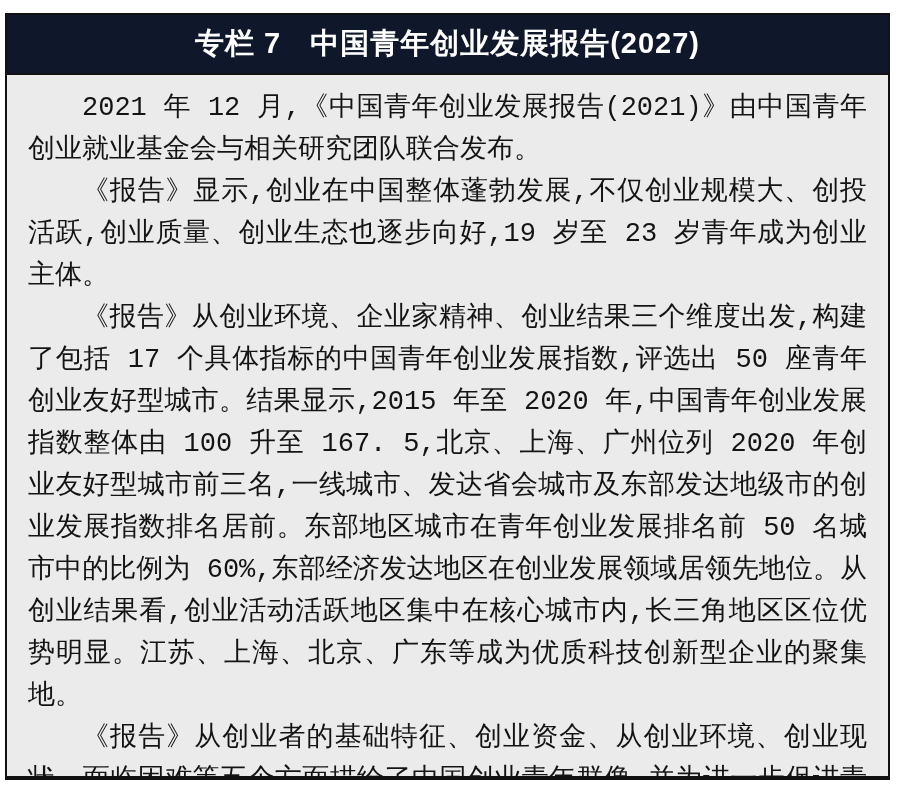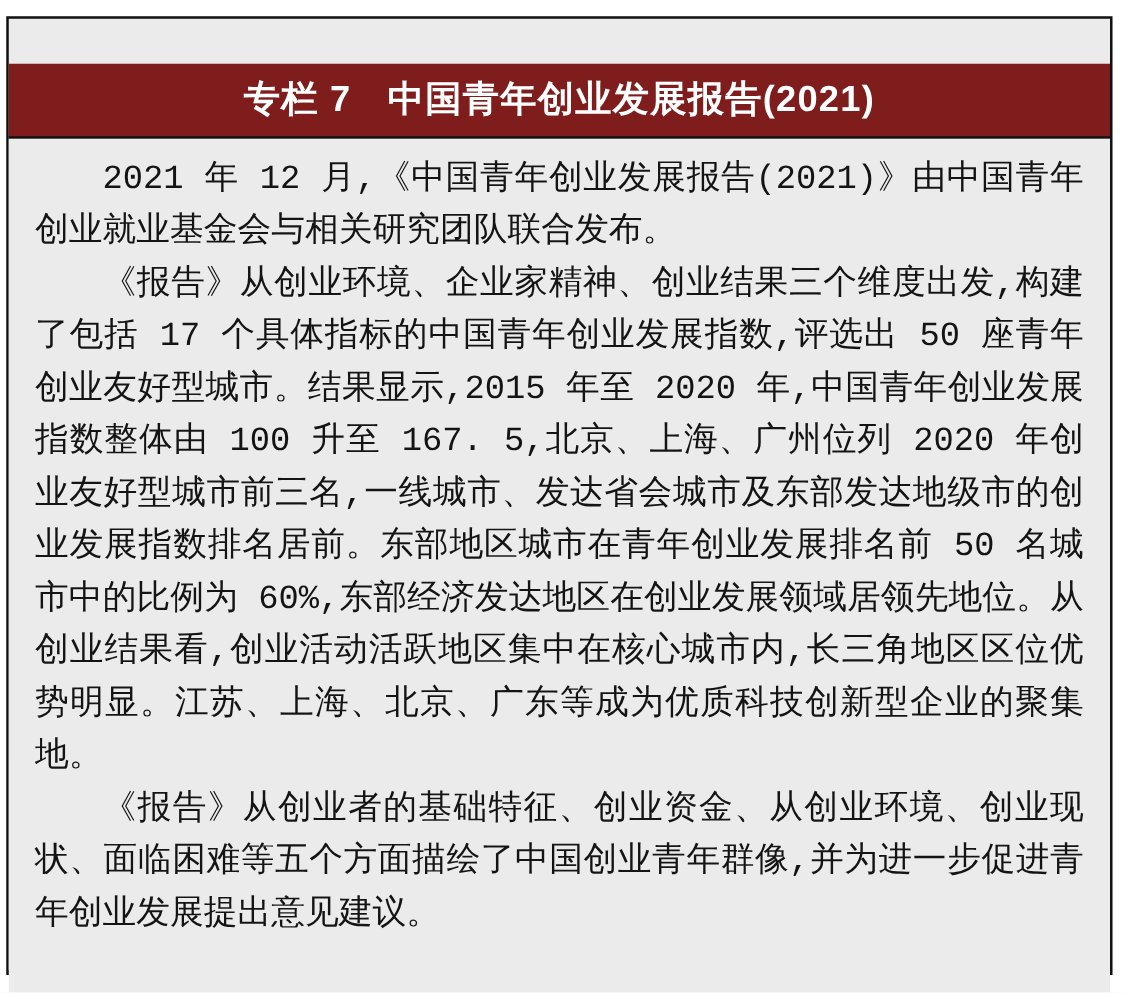--- a/index.html
+++ b/index.html
@@ -21,32 +21,31 @@
     width: 885px;
     height: 767px;
     box-sizing: border-box;
     border: 2px solid #111111;
     border-bottom-width: 4px;
     background: #ebebeb;
   }
   .panel-header {
     box-sizing: border-box;
     height: 60px;
-    background: #7f1d1d;
+    background: #0f172a;
     border-bottom: 2px solid #111111;
     display: flex;
     align-items: center;
     justify-content: center;
     color: #ffffff;
     font-family: "Liberation Sans", "DejaVu Sans", sans-serif;
     font-weight: bold;
     font-size: 29px;
     letter-spacing: 1px;
     white-space: nowrap;
-    margin-top: 36px;
   }
   .hdr-label {
     margin-right: 1em;
   }
   .panel-body {
     box-sizing: border-box;
     height: 701px;
     background: #ebebeb;
     padding: 12px 21px 0 21px;
     overflow: hidden;
@@ -64,21 +63,22 @@
     word-break: break-all;
   }
 </style>
 </head>
 <body>
 
 <div class="page">
   <div class="panel">
     <div class="panel-header">
       <span class="hdr-label">专栏 7</span>
-      <span class="hdr-title">中国青年创业发展报告(2021)</span>
+      <span class="hdr-title">中国青年创业发展报告(2027)</span>
     </div>
     <div class="panel-body">
       <p>2021 年 12 月,《中国青年创业发展报告(2021)》由中国青年创业就业基金会与相关研究团队联合发布。</p>
+      <p>《报告》显示,创业在中国整体蓬勃发展,不仅创业规模大、创投活跃,创业质量、创业生态也逐步向好,19 岁至 23 岁青年成为创业主体。</p>
       <p>《报告》从创业环境、企业家精神、创业结果三个维度出发,构建了包括 17 个具体指标的中国青年创业发展指数,评选出 50 座青年创业友好型城市。结果显示,2015 年至 2020 年,中国青年创业发展指数整体由 100 升至 167. 5,北京、上海、广州位列 2020 年创业友好型城市前三名,一线城市、发达省会城市及东部发达地级市的创业发展指数排名居前。东部地区城市在青年创业发展排名前 50 名城市中的比例为 60%,东部经济发达地区在创业发展领域居领先地位。从创业结果看,创业活动活跃地区集中在核心城市内,长三角地区区位优势明显。江苏、上海、北京、广东等成为优质科技创新型企业的聚集地。</p>
       <p>《报告》从创业者的基础特征、创业资金、从创业环境、创业现状、面临困难等五个方面描绘了中国创业青年群像,并为进一步促进青年创业发展提出意见建议。</p>
     </div>
   </div>
 </div>
 
 </body></html>

